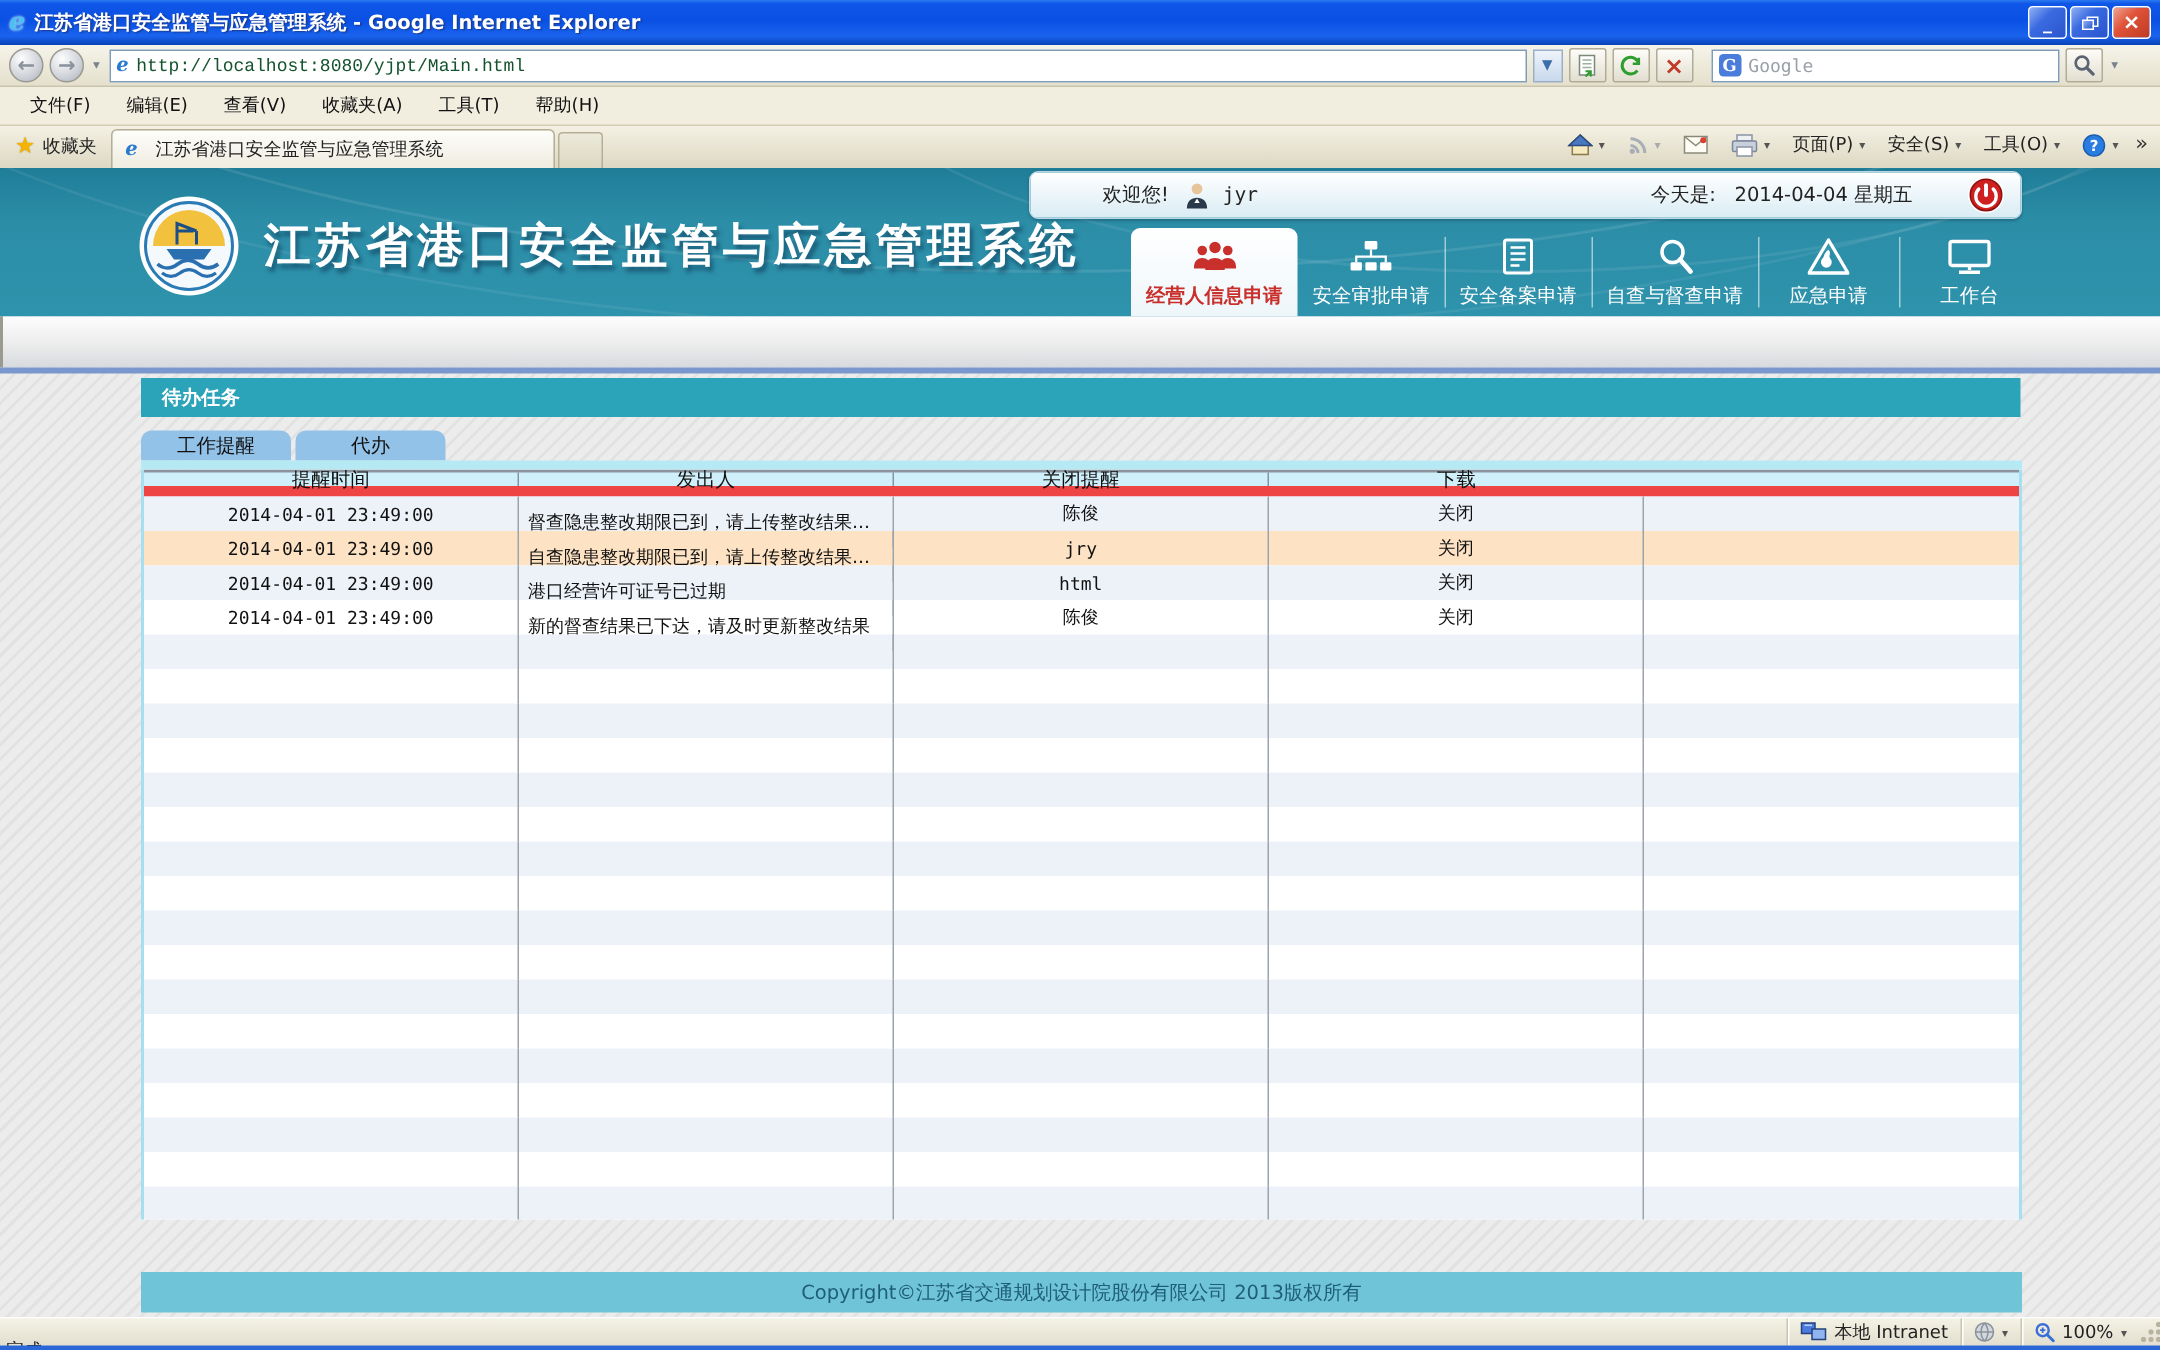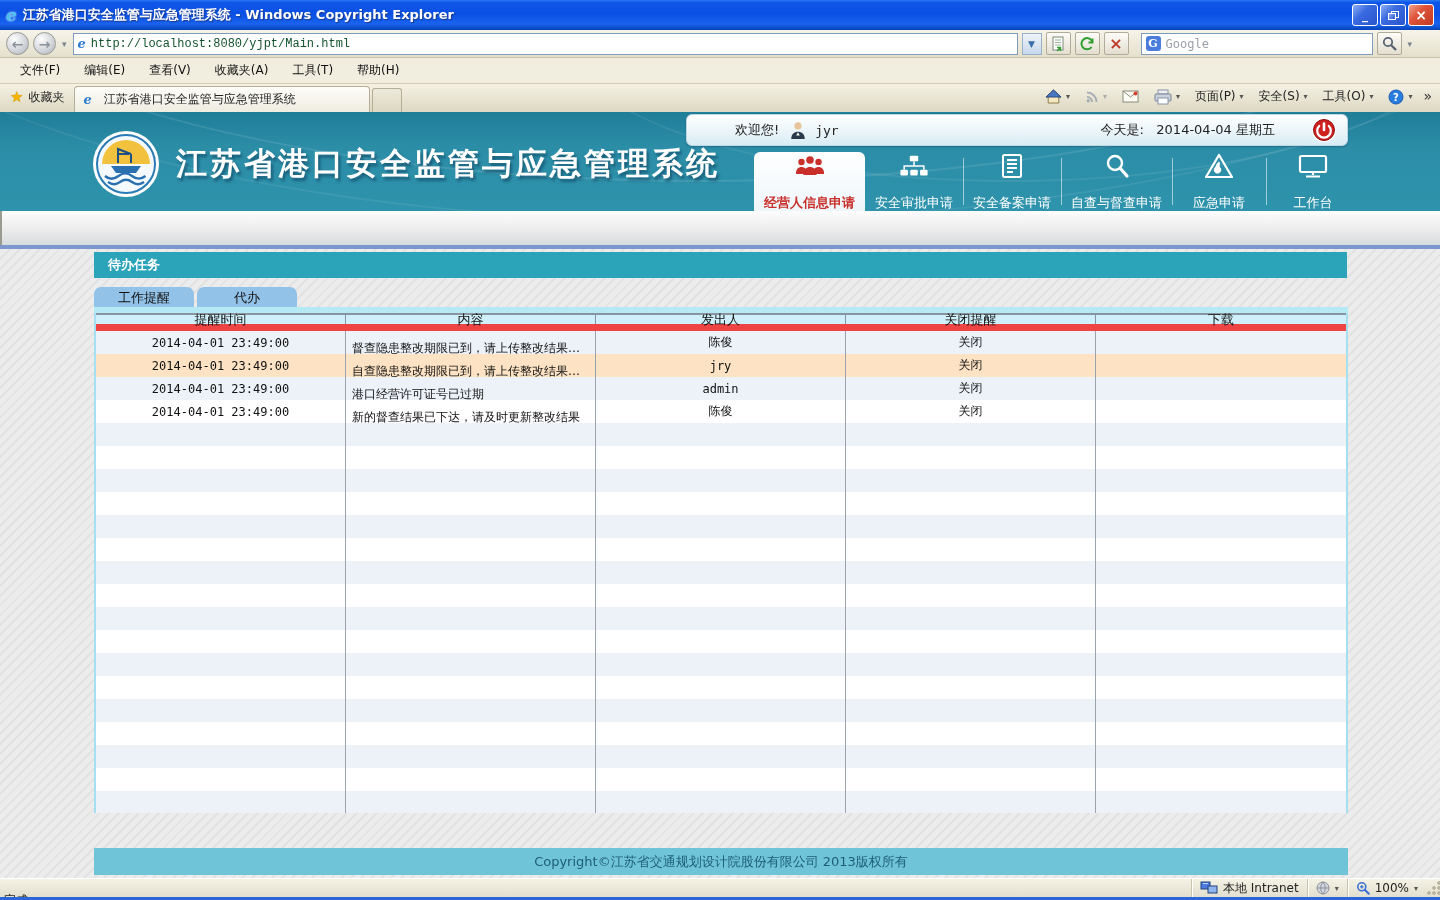--- a/index.html
+++ b/index.html
@@ -91,21 +91,21 @@
     border-radius:0 0 10px 10px; display:flex; align-items:center; gap:8px; padding:0 18px 4px 12px;
     box-shadow:0 2px 2px rgba(0,40,60,.25); }
   .org-name { color:#cc1111; font-size:17px; font-weight:bold; }
   .welcome { font-size:13px; color:#222; margin-left:48px; }
   .user-name { font-size:13px; color:#222; margin-left:8px; font-family:"DejaVu Sans Mono",monospace; }
   .today { font-size:13px; color:#222; margin-left:auto; margin-right:36px; }
   .power-btn { width:26px; height:26px; cursor:pointer; }
 
   .topnav { position:absolute; right:80px; bottom:0; height:59px; display:flex; align-items:flex-end; }
   .nav-item { height:59px; min-width:94px; padding:6px 10px 5px; display:flex; flex-direction:column;
-    align-items:center; justify-content:center; gap:15px; color:#fff; cursor:pointer; position:relative; }
+    align-items:center; justify-content:flex-start; gap:4px; color:#fff; cursor:pointer; position:relative; }
   .nav-item + .nav-item::before { content:""; position:absolute; left:0; top:6px; bottom:6px; width:1px; background:rgba(255,255,255,.55); }
   .nav-item .nav-label { font-size:13px; white-space:nowrap; }
   .nav-item .nav-ico { height:30px; display:flex; align-items:flex-end; }
   .nav-item.active { background:linear-gradient(180deg,#ffffff,#eef6fa); border-radius:6px 6px 0 0; color:#c9302c; }
   .nav-item.active::before, .nav-item.active + .nav-item::before { display:none; }
   .nav-item.active .nav-label { font-weight:bold; }
 
   .graystrip { position:absolute; left:0; top:99px; width:1440px; height:34px;
     background:linear-gradient(180deg,#fdfdfd 0%,#ececec 55%,#d6dade 100%); border-left:2px solid #9a9a8e; }
   .blueline { position:absolute; left:0; top:133px; width:1440px; height:4px; background:#7b98ce; }
@@ -159,21 +159,21 @@
 
   .ico { display:inline-flex; align-items:center; justify-content:center; }
 </style>
 </head>
 <body>
 
 <div id="screen">
 
   <div class="titlebar">
     <span class="ie-logo">e</span>
-    <span class="title-text">江苏省港口安全监管与应急管理系统 - Windows Copyright Explorer</span>
+    <span class="title-text">江苏省港口安全监管与应急管理系统 - Google Internet Explorer</span>
     <div class="win-btns">
       <div class="win-btn">_</div>
       <div class="win-btn">
           <span class="restore-glyph">
             <i></i>
             <i></i>
           </span>
         </div>
       <div class="win-btn close">×</div>
     </div>
@@ -441,21 +441,20 @@
           <div class="pg-tab inactive active">工作提醒</div>
 
           <div class="pg-tab inactive">代办</div>
         </div>
       <div class="tabs-strip"></div>
 
       <div class="tbl-wrap">
         <div class="thead">
 
         <div class="th">提醒时间</div>
-            <div class="th">内容</div>
             <div class="th">发出人</div>
             <div class="th">关闭提醒</div>
             <div class="th">下载</div>
           </div>
         <div class="tbody">
 
             <div class="trow">
               <div class="td c-time">2014-04-01 23:49:00</div>
               <div class="td c-content">督查隐患整改期限已到，请上传整改结果…</div>
               <div class="td c-sender">陈俊</div>
@@ -471,21 +470,21 @@
               <div class="td c-sender">jry</div>
               <div class="td c-close">
                 <span class="close-link">关闭</span>
               </div>
               <div class="td c-download"></div>
             </div>
 
             <div class="trow">
               <div class="td c-time">2014-04-01 23:49:00</div>
               <div class="td c-content">港口经营许可证号已过期</div>
-              <div class="td c-sender">admin</div>
+              <div class="td c-sender">html</div>
               <div class="td c-close">
                 <span class="close-link">关闭</span>
               </div>
               <div class="td c-download"></div>
             </div>
 
             <div class="trow">
               <div class="td c-time">2014-04-01 23:49:00</div>
               <div class="td c-content">新的督查结果已下达，请及时更新整改结果</div>
               <div class="td c-sender">陈俊</div>

